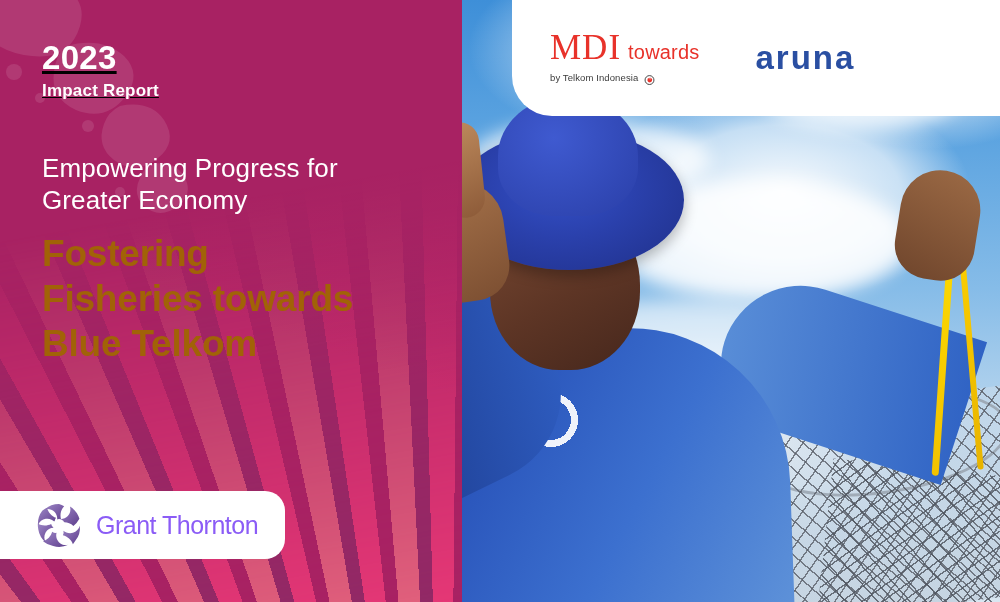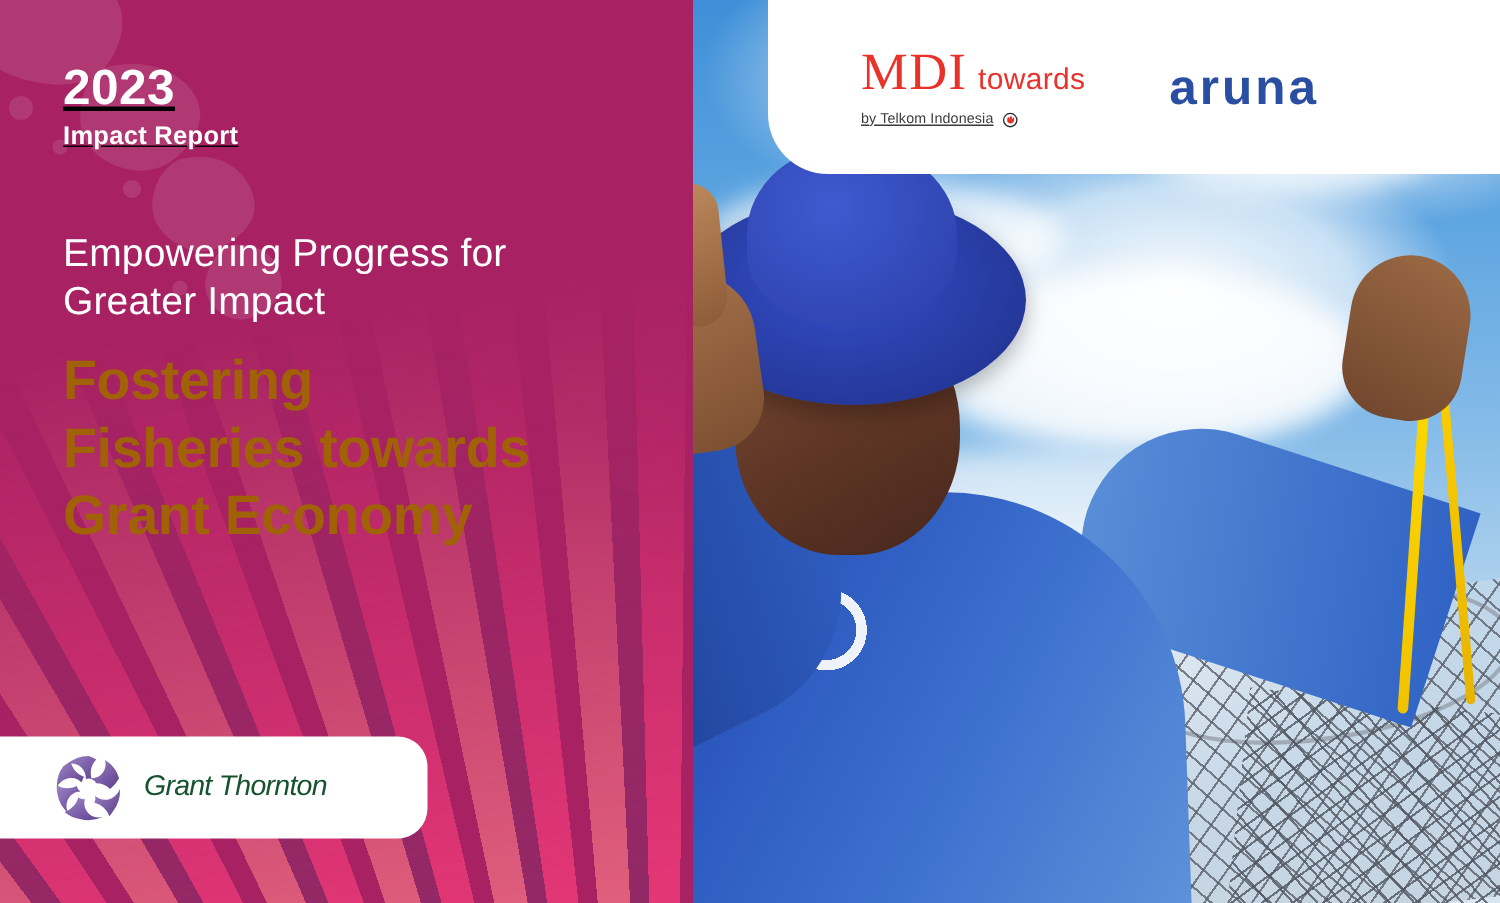--- a/index.html
+++ b/index.html
@@ -150,35 +150,35 @@
     background:linear-gradient(200deg, rgba(168,34,99,.95) 0%, rgba(168,34,99,.55) 26%, rgba(168,34,99,0) 52%);
     pointer-events:none;
   }
 
   
   .header{
     position:absolute;left:512px;top:0;width:488px;height:116px;
     background:#ffffff;
     border-bottom-left-radius:40px;
     display:flex;align-items:center;gap:56px;
-    padding-left:62px;box-sizing:border-box;
+    padding-left:38px;box-sizing:border-box;
     z-index:6;
   }
   .mdi{line-height:1;}
   .mdi-top{display:flex;align-items:baseline;gap:7px;}
   .mdi-mark{
     font-family:"Liberation Serif","DejaVu Serif",serif;
     font-size:35px;color:#e8322a;letter-spacing:1px;
   }
   .mdi-word{
     font-size:20px;color:#e8322a;letter-spacing:.2px;
   }
   .mdi-sub{
-    display:flex;align-items:center;gap:5px;
-    font-size:9.5px;color:#3b3b3b;margin-top:8px;letter-spacing:.1px;text-decoration:underline;
+    display:flex;align-items:flex-start;gap:5px;
+    font-size:9.5px;color:#3b3b3b;margin-top:8px;letter-spacing:.1px;
   }
   .telkom-mark{display:inline-block;width:13px;height:13px;}
   .aruna{
     font-size:33px;color:#2a4fa2;font-weight:700;letter-spacing:2px;
   }
 
   
   .eyebrow{
     position:absolute;left:42px;top:41px;z-index:5;text-decoration:underline;
   }
@@ -202,21 +202,21 @@
 
   
   .gt{
     position:absolute;left:0;top:491px;height:68px;width:285px;
     background:#ffffff;
     border-top-right-radius:20px;border-bottom-right-radius:20px;
     display:flex;align-items:center;gap:14px;padding-left:36px;
     box-sizing:border-box;z-index:7;
   }
   .gt-text{
-    font-size:19px;color:#14532d;font-weight:400;letter-spacing:-.5px;white-space:nowrap;font-style:italic;
+    font-size:25px;color:#8b5cf6;font-weight:400;letter-spacing:-.5px;white-space:nowrap;
   }
 </style>
 </head>
 <body>
 
 <div class="cover">
 
   <div class="photo">
     <div class="sky"></div>
     <div class="cloud c1"></div>
@@ -259,26 +259,26 @@
   </div>
 
   <div class="eyebrow">
     <div class="year">2023</div>
     <div class="report">Impact Report</div>
   </div>
 
   <div class="headline">
     <div class="sub">
       <div>Empowering Progress for</div>
-      <div>Greater Impact</div>
+      <div>Greater Economy</div>
     </div>
     <div class="title">
       <div>Fostering</div>
       <div>Fisheries towards</div>
-      <div>Grant Economy</div>
+      <div>Blue Telkom</div>
     </div>
   </div>
 
   <div class="header">
 
     <div class="mdi">
       <div class="mdi-top">
         <span class="mdi-mark">MDI</span>
         <span class="mdi-word">towards</span>
       </div>

